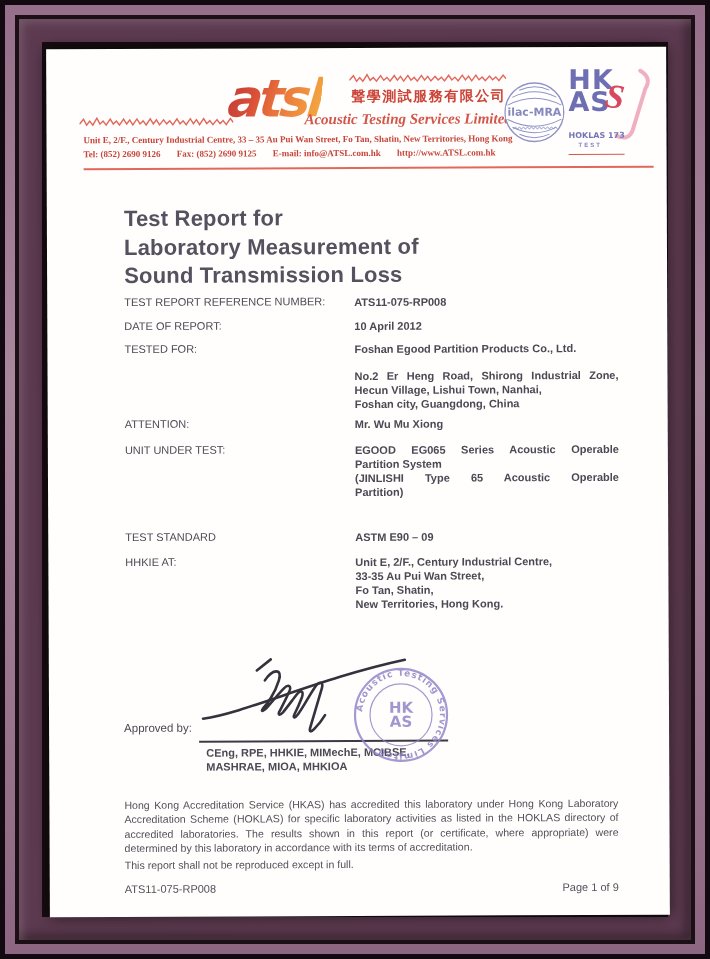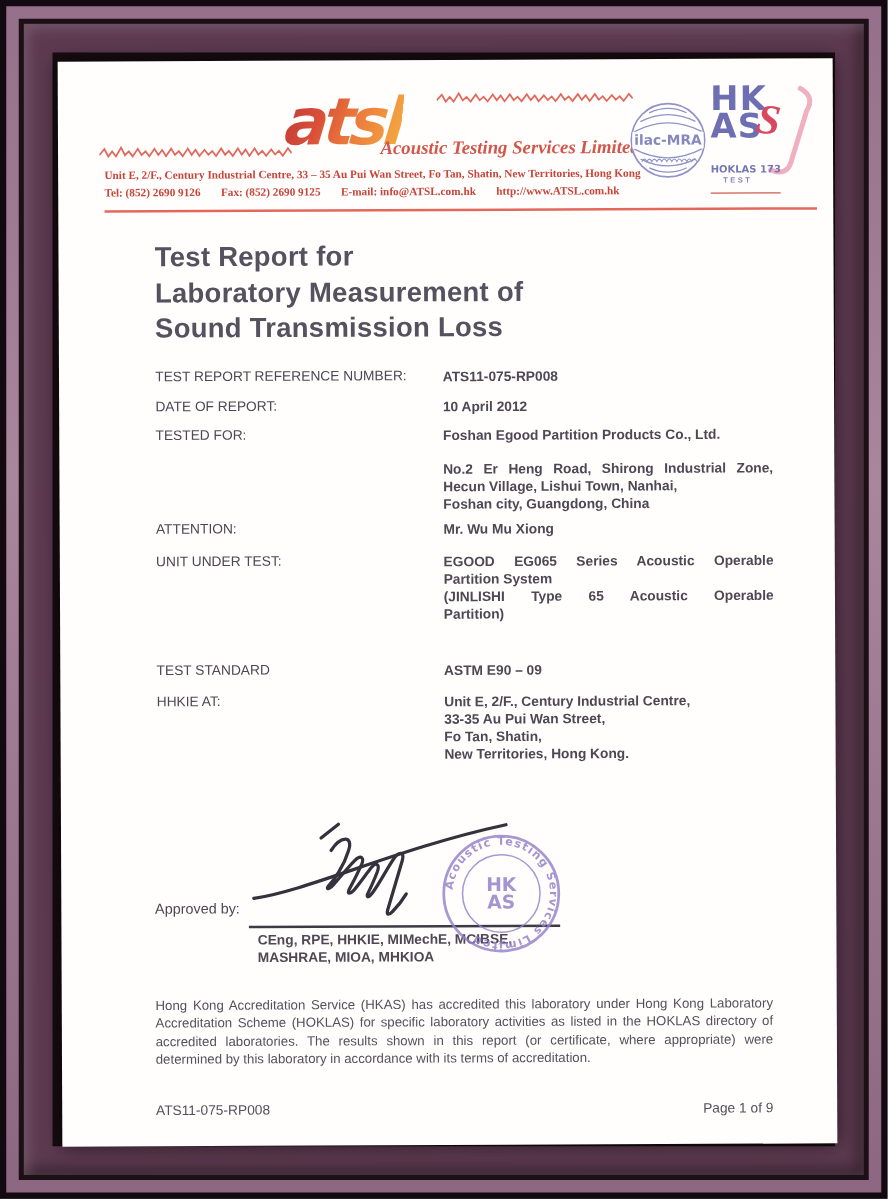--- a/index.html
+++ b/index.html
@@ -75,20 +75,21 @@
     <svg class="abs" style="left:33px; top:66px;" width="154" height="14" viewBox="0 0 150 14" preserveAspectRatio="none">
       <path class="zig" d="M0 9 L4 4 7 10 10 6 13 10 17 3 20 9 23 6 26 10 30 4 33 9 36 6 39 10 43 4 46 9 49 5 52 10 56 4 59 9 62 6 65 10 69 4 72 9 75 5 78 10 82 5 85 9 88 6 91 10 95 4 98 9 101 6 104 10 108 4 111 9 114 5 117 10 121 4 124 9 127 6 130 10 134 5 137 9 140 6 143 10 147 4 150 8"></path>
     </svg>
 
     <div class="abs atsl-word" style="left:182px; top:24px;">atsl</div>
 
     <svg class="abs" style="left:303px; top:24px;" width="157" height="13" viewBox="0 0 150 14" preserveAspectRatio="none">
       <path class="zig" d="M0 9 L4 4 7 10 10 6 13 10 17 3 20 9 23 6 26 10 30 4 33 9 36 6 39 10 43 4 46 9 49 5 52 10 56 4 59 9 62 6 65 10 69 4 72 9 75 5 78 10 82 5 85 9 88 6 91 10 95 4 98 9 101 6 104 10 108 4 111 9 114 5 117 10 121 4 124 9 127 6 130 10 134 5 137 9 140 6 143 10 147 4 150 8"></path>
     </svg>
 
+    <div class="abs cjk" style="left:305px; top:40px;">聲學測試服務有限公司</div>
 
     <div class="abs script" style="left:258px; top:63px;">Acoustic Testing Services Limited</div>
 
     <svg class="abs" style="left:457px; top:34px;" width="62" height="62" viewBox="0 0 62 62">
       <circle cx="31" cy="31" r="29.3" fill="#ffffff" stroke="#9193c6" stroke-width="1.4"></circle>
       <path d="M4,24 Q31,10 58,24" fill="none" stroke="#9193c6" stroke-width="1"></path>
       <path d="M9,16 Q31,5 53,16" fill="none" stroke="#9193c6" stroke-width="1"></path>
       <path d="M16,9 Q31,2 46,9" fill="none" stroke="#9193c6" stroke-width="1"></path>
       <path d="M4,38 Q31,52 58,38" fill="none" stroke="#9193c6" stroke-width="1"></path>
       <path d="M9,46 Q31,57 53,46" fill="none" stroke="#9193c6" stroke-width="1"></path>
@@ -114,21 +115,21 @@
     <div class="abs addr" style="left:37px; top:86px;">Unit E, 2/F., Century Industrial Centre, 33 – 35 Au Pui Wan Street, Fo Tan, Shatin, New Territories, Hong Kong</div>
     <div class="abs addr" style="left:37px; top:100px;">
       <span>Tel: (852) 2690 9126</span>
       <span>Fax: (852) 2690 9125</span>
       <span>E-mail: info@ATSL.com.hk</span>
       <span>http://www.ATSL.com.hk</span>
     </div>
 
     <div class="abs red-rule" style="left:37px; top:119px; width:570px;"></div>
 
-    <div class="abs title" style="left:77px; top:143px;">
+    <div class="abs title" style="left:77px; top:156px;">
       <div>Test Report for</div>
       <div>Laboratory Measurement of</div>
       <div>Sound Transmission Loss</div>
     </div>
 
     <div class="abs lbl" style="left:77px; top:247px;">TEST REPORT REFERENCE NUMBER:</div>
     <div class="abs val vcol" style="top:247px;">ATS11-075-RP008</div>
 
     <div class="abs lbl" style="left:77px; top:271px;">DATE OF REPORT:</div>
     <div class="abs val vcol" style="top:271px;">10 April 2012</div>
@@ -189,20 +190,21 @@
       <text font-size="9" font-weight="700" fill="#8f7fc5" letter-spacing="1">
         <textPath href="#stamp-arc" startOffset="3">Acoustic   Testing   Services   Limited</textPath>
       </text>
       <text x="50" y="48" text-anchor="middle" font-size="15" font-weight="900" fill="#8f7fc5">HK</text>
       <text x="50" y="62" text-anchor="middle" font-size="15" font-weight="900" fill="#8f7fc5">AS</text>
       <text x="50" y="95" text-anchor="middle" font-size="11" font-weight="700" fill="#8f7fc5">*</text>
     </svg>
 
     <div class="abs foot-par" style="left:75px; top:749px; width:494px;">Hong Kong Accreditation Service (HKAS) has accredited this laboratory under Hong Kong Laboratory Accreditation Scheme (HOKLAS) for specific laboratory activities as listed in the HOKLAS directory of accredited laboratories. The results shown in this report (or certificate, where appropriate) were determined by this laboratory in accordance with its terms of accreditation.</div>
 
+    <div class="abs foot-note" style="left:75px; top:810px;">This report shall not be reproduced except in full.</div>
 
     <div class="abs foot-row" style="left:75px; top:834px; width:494px;">
       <span class="pg">Page 1 of 9</span>
       <span>ATS11-075-RP008</span>
     </div>
 
   </div>
 </div>
 
 </body></html>

